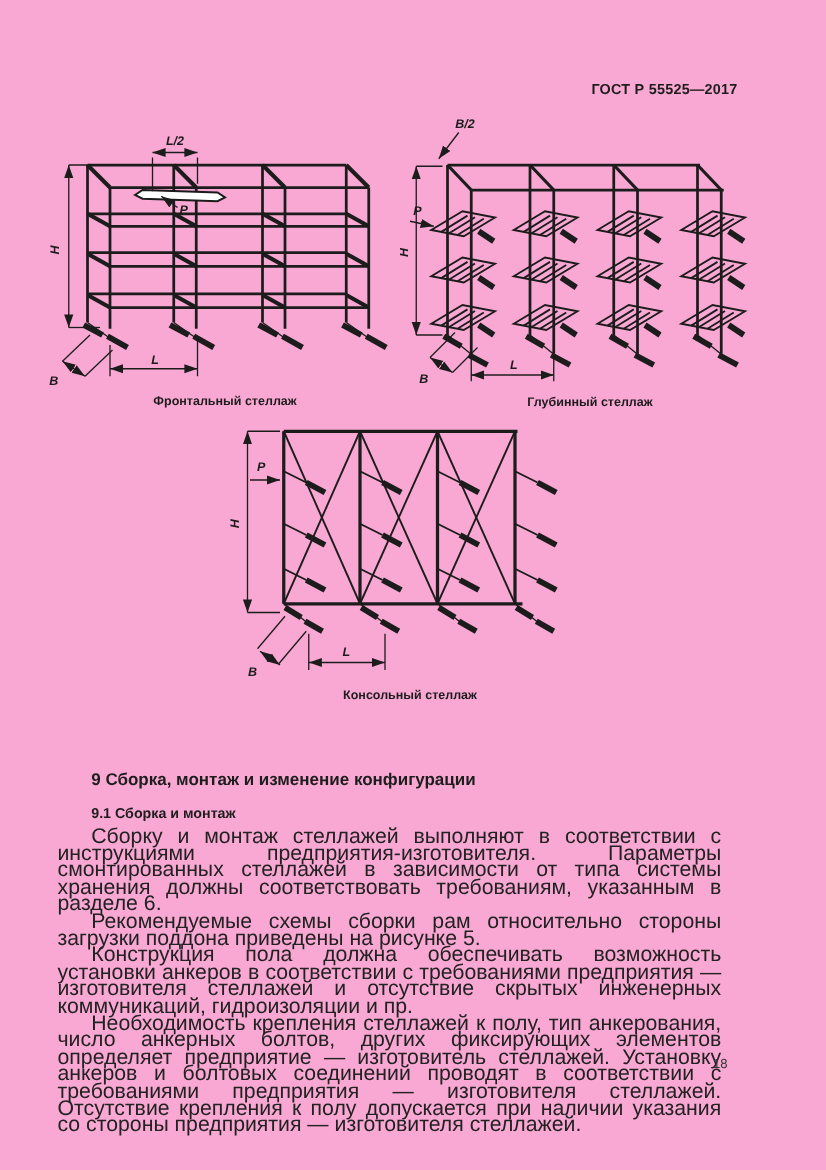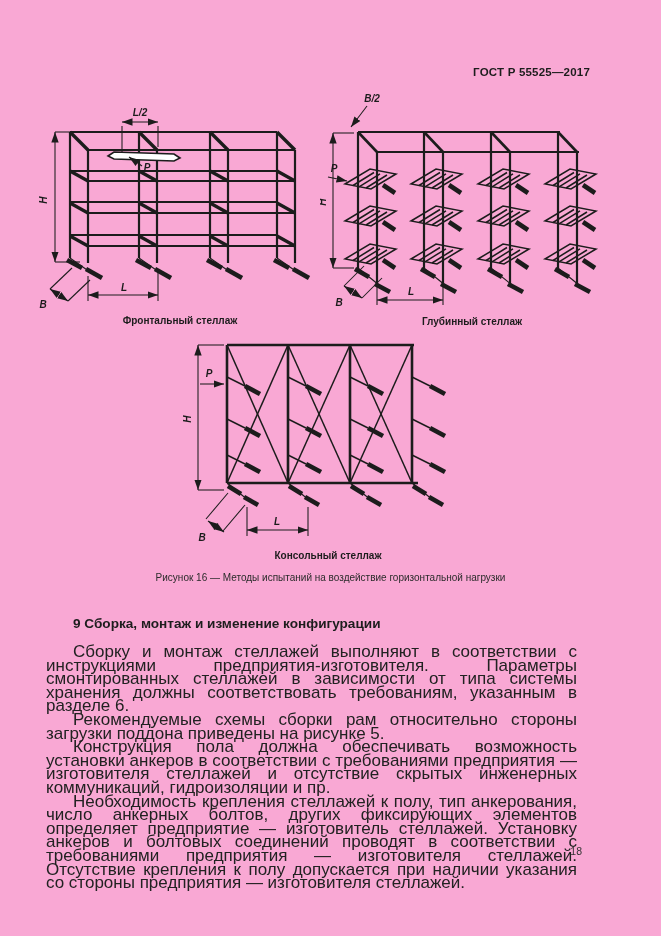--- a/index.html
+++ b/index.html
@@ -297,24 +297,24 @@
 
       <line class="dim" x1="69" y1="174" x2="69" y2="203"></line>
       <line class="dim" x1="130" y1="174" x2="130" y2="203"></line>
       <line class="dim" x1="69" y1="197" x2="130" y2="197" marker-start="url(#ar3)" marker-end="url(#ar3)"></line>
       <text class="dim-label" x="99" y="192">L</text>
     </g>
 
     <text class="fig-label" x="150" y="226">Консольный стеллаж</text>
   </svg>
 
-  <div class="fig-caption">Рисунок 16 — Методы испытаний на воздействие горизонтальной нагрузки</div>
 
   <div class="content">
     <div class="h-section">9 Сборка, монтаж и изменение конфигурации</div>
+    <div class="h-sub">9.1 Сборка и монтаж</div>
     <p>Сборку и монтаж стеллажей выполняют в соответствии с инструкциями предприятия-изготовителя. Параметры смонтированных стеллажей в зависимости от типа системы хранения должны соответствовать требованиям, указанным в разделе 6.</p>
     <p>Рекомендуемые схемы сборки рам относительно стороны загрузки поддона приведены на рисунке 5.</p>
     <p>Конструкция пола должна обеспечивать возможность установки анкеров в соответствии с требованиями предприятия — изготовителя стеллажей и отсутствие скрытых инженерных коммуникаций, гидроизоляции и пр.</p>
     <p>Необходимость крепления стеллажей к полу, тип анкерования, число анкерных болтов, других фиксирующих элементов определяет предприятие — изготовитель стеллажей. Установку анкеров и болтовых соединений проводят в соответствии с требованиями предприятия — изготовителя стеллажей. Отсутствие крепления к полу допускается при наличии указания со стороны предприятия — изготовителя стеллажей.</p>
   </div>
 
   <div class="page-num">18</div>
 
 </div>
 

